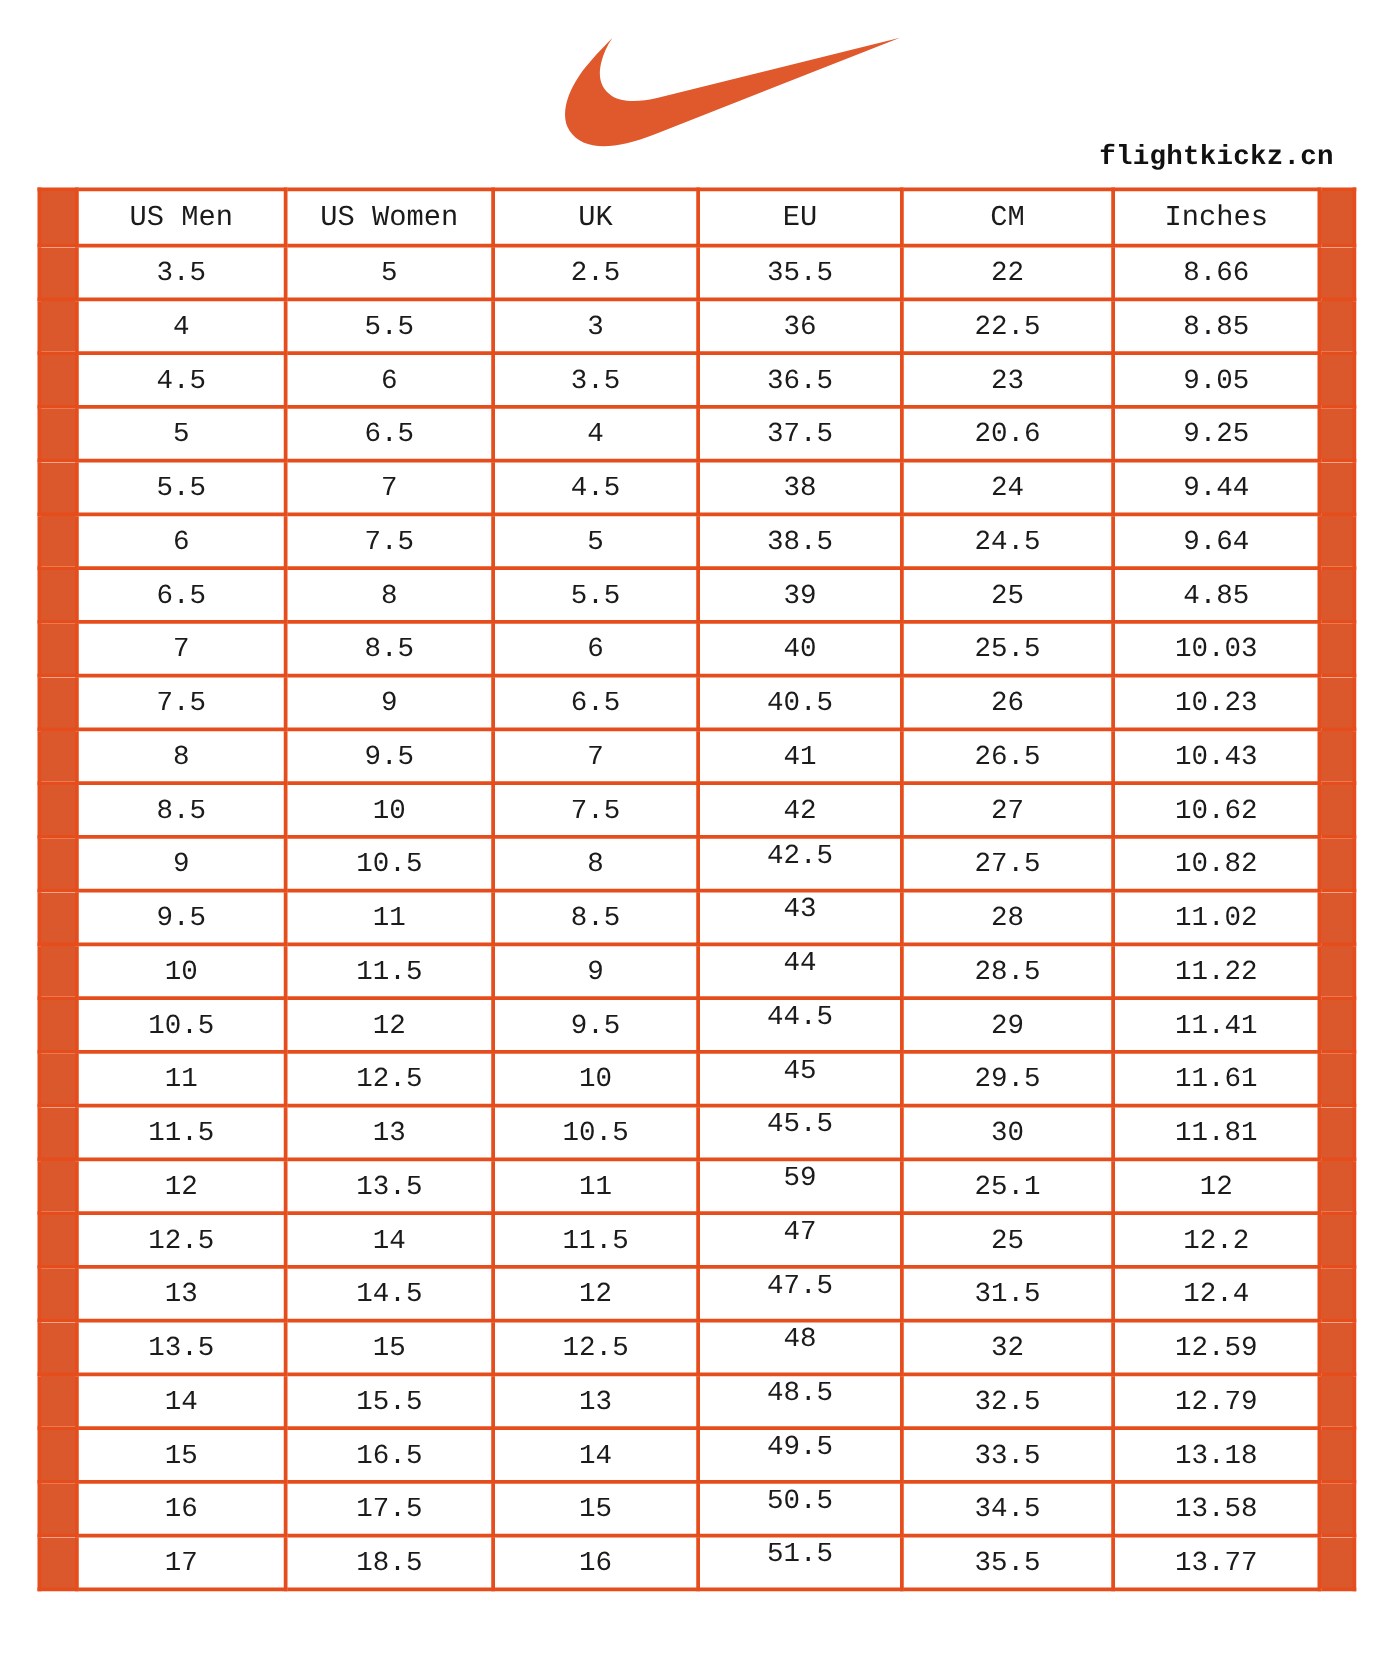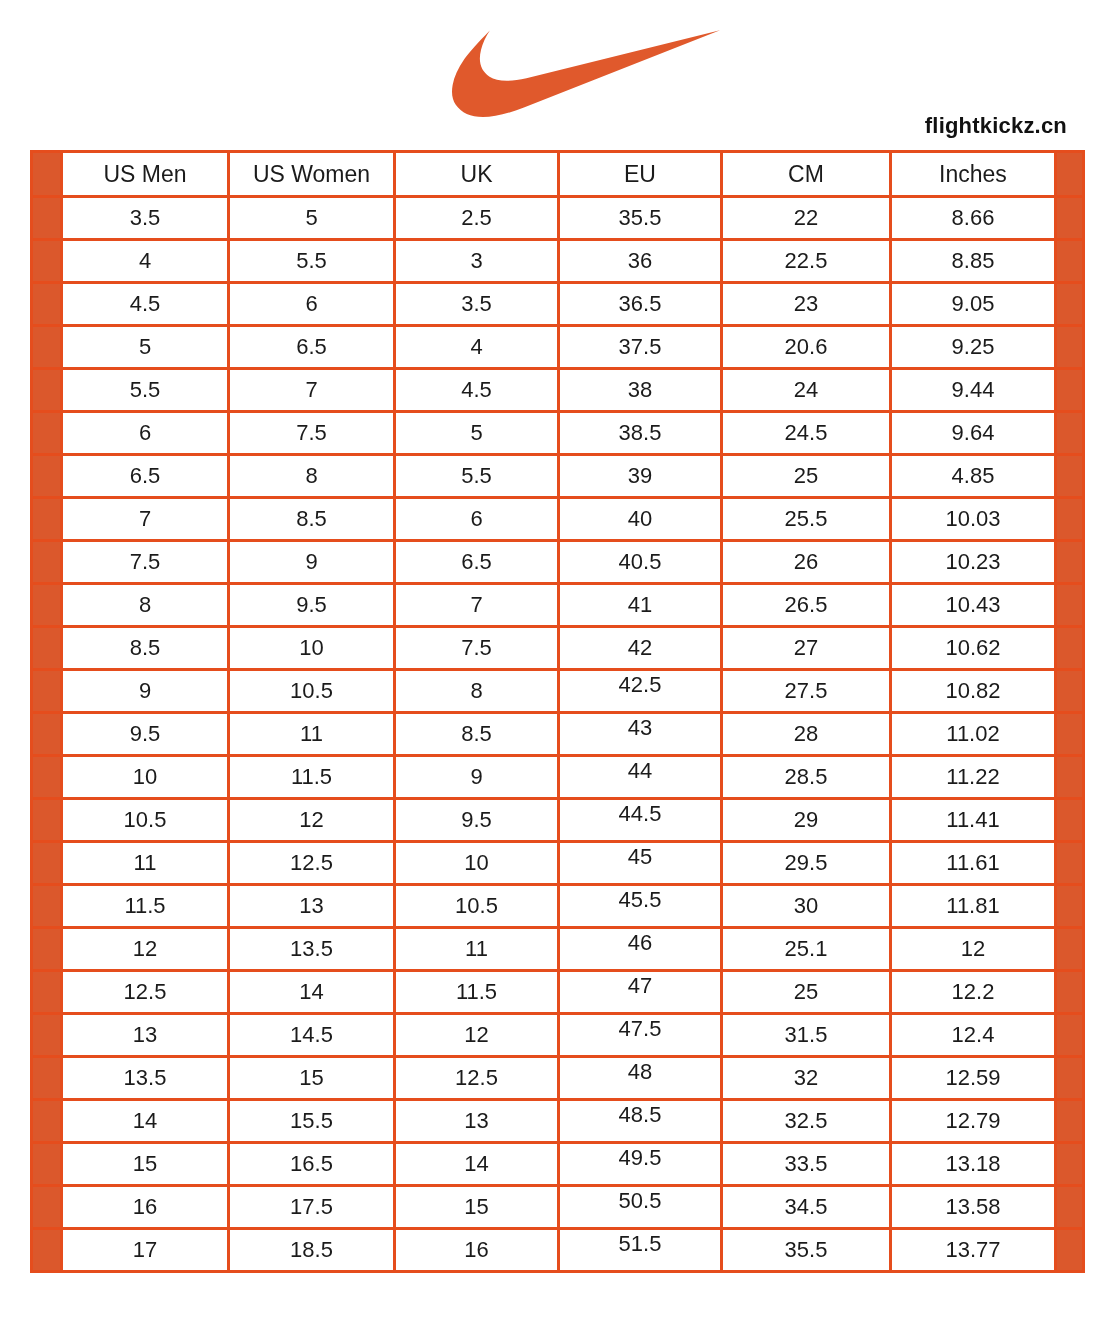--- a/index.html
+++ b/index.html
@@ -10,21 +10,21 @@
   }
   * { box-sizing: border-box; }
   html, body {
     margin: 0; padding: 0;
     background: #ffffff;
     width: 1100px; height: 1337px;
     overflow: hidden;
     font-family: "Liberation Sans", sans-serif;
     color: var(--text);
   }
-  .page { position: relative; width: 1100px; height: 1337px; }
+  .page { position: relative; width: 1100px; height: 1337px; font-family: Liberation Mono, monospace; }
 
   .header { position: relative; height: 150px; }
   .swoosh {
     position: absolute;
     left: 452px; top: 26px;
     width: 268px; height: 92px;
     fill: var(--swoosh);
   }
   .watermark {
     position: absolute;
@@ -270,21 +270,21 @@
           <td class="eu-raised">45.5</td>
           <td>30</td>
           <td>11.81</td>
           <td class="bar"></td>
         </tr>
         <tr>
           <td class="bar"></td>
           <td>12</td>
           <td>13.5</td>
           <td>11</td>
-          <td class="eu-raised">46</td>
+          <td class="eu-raised">59</td>
           <td>25.1</td>
           <td>12</td>
           <td class="bar"></td>
         </tr>
         <tr>
           <td class="bar"></td>
           <td>12.5</td>
           <td>14</td>
           <td>11.5</td>
           <td class="eu-raised">47</td>

